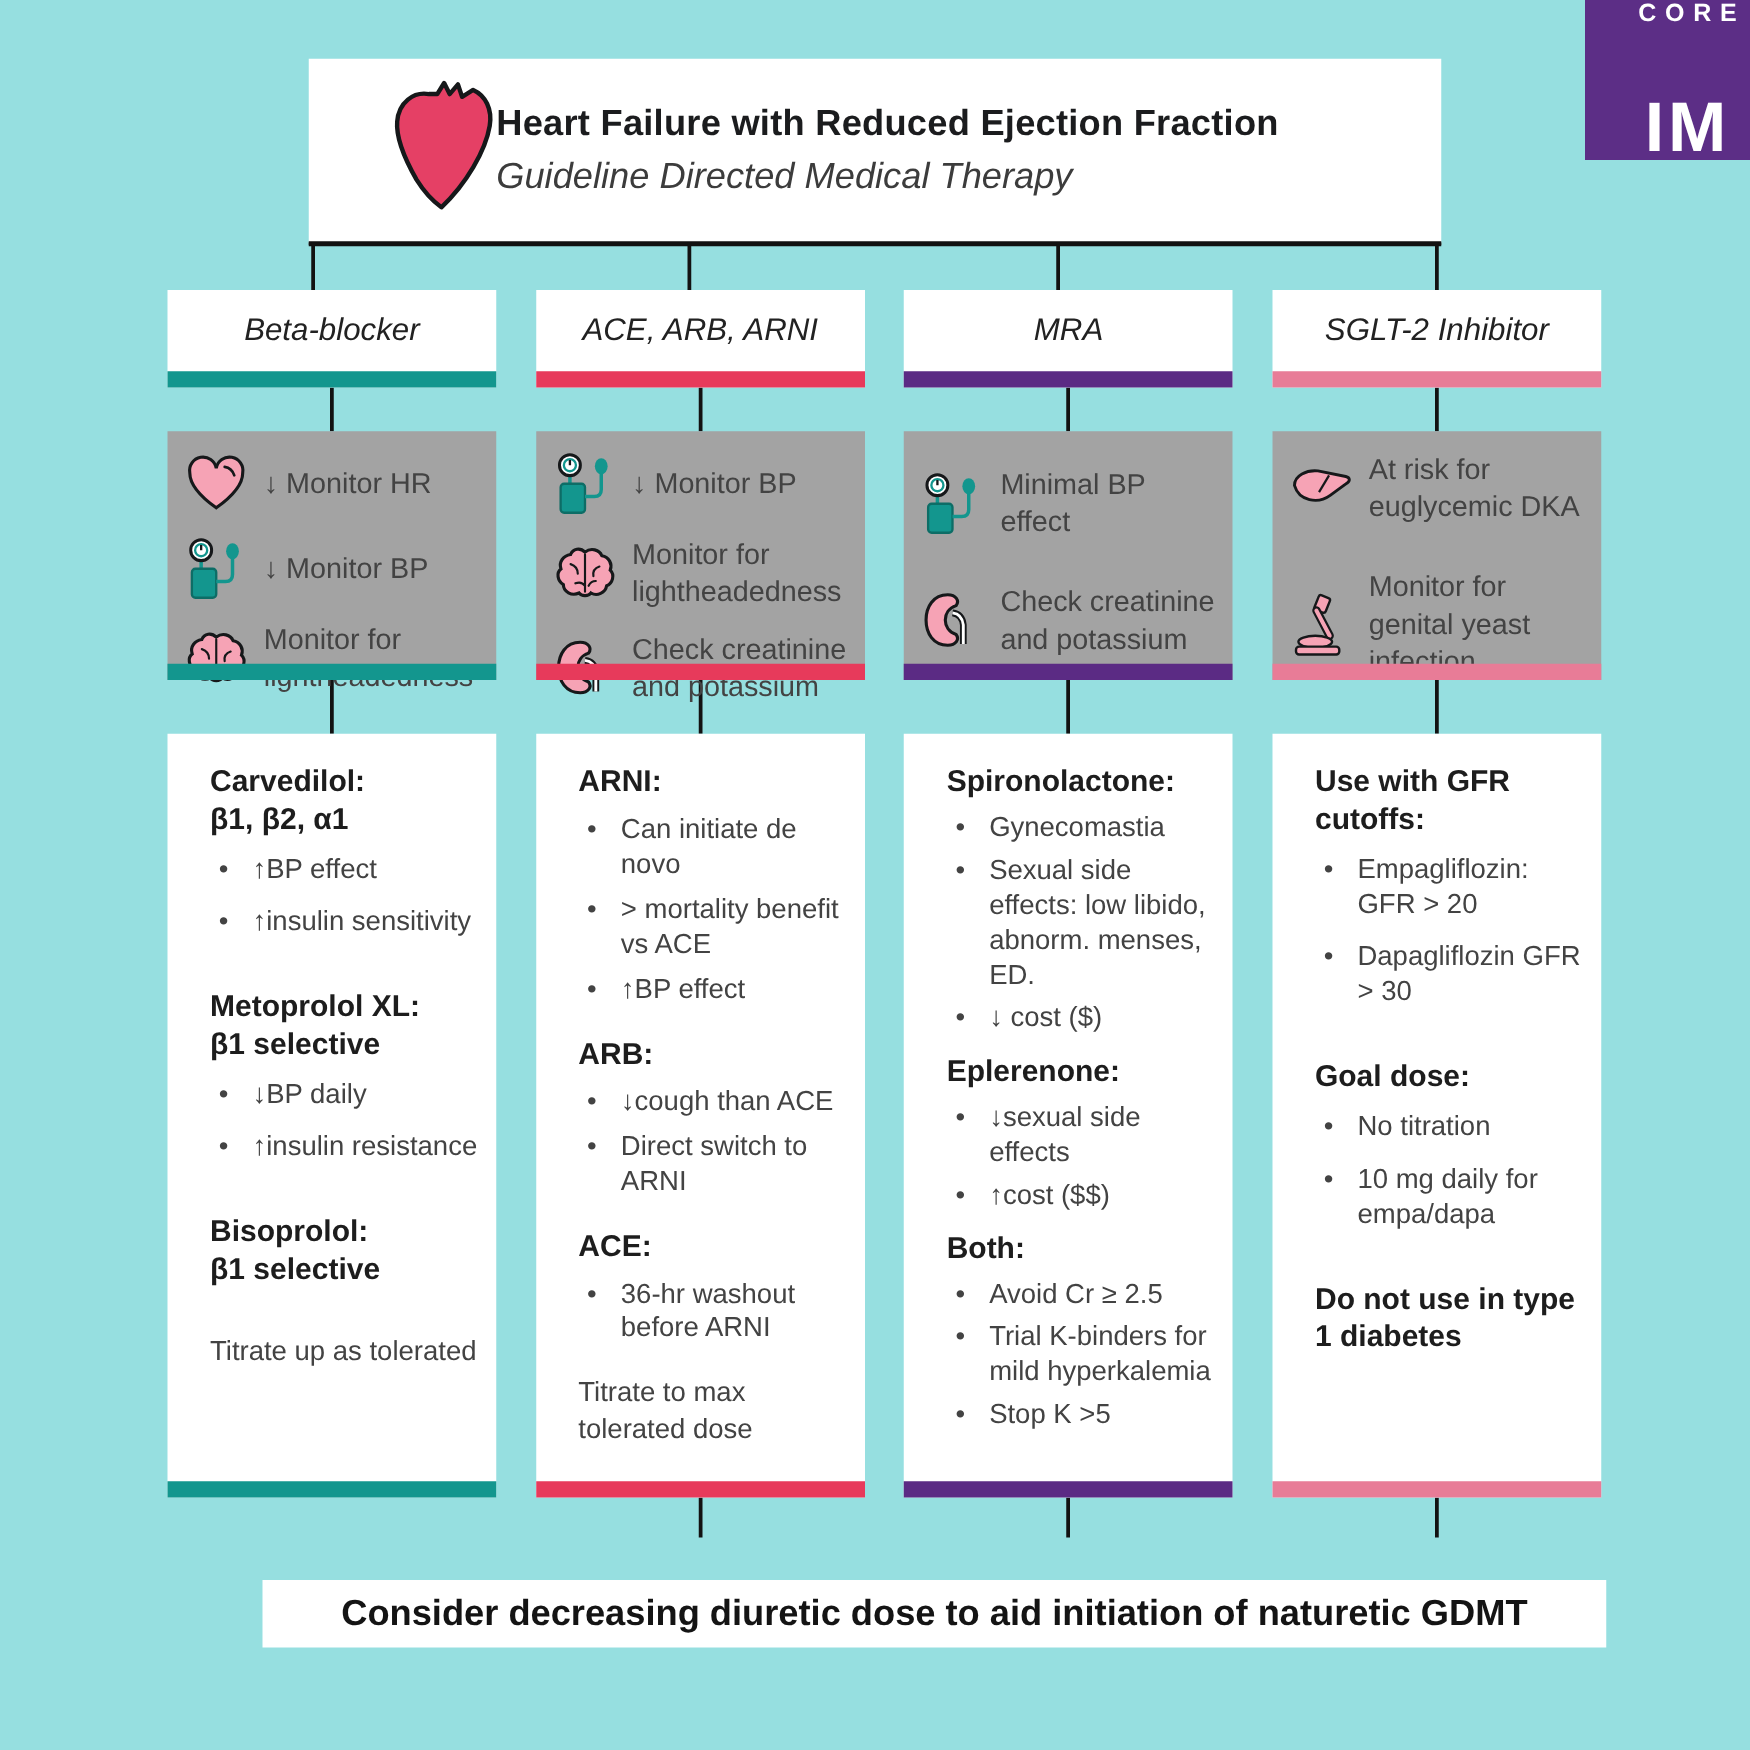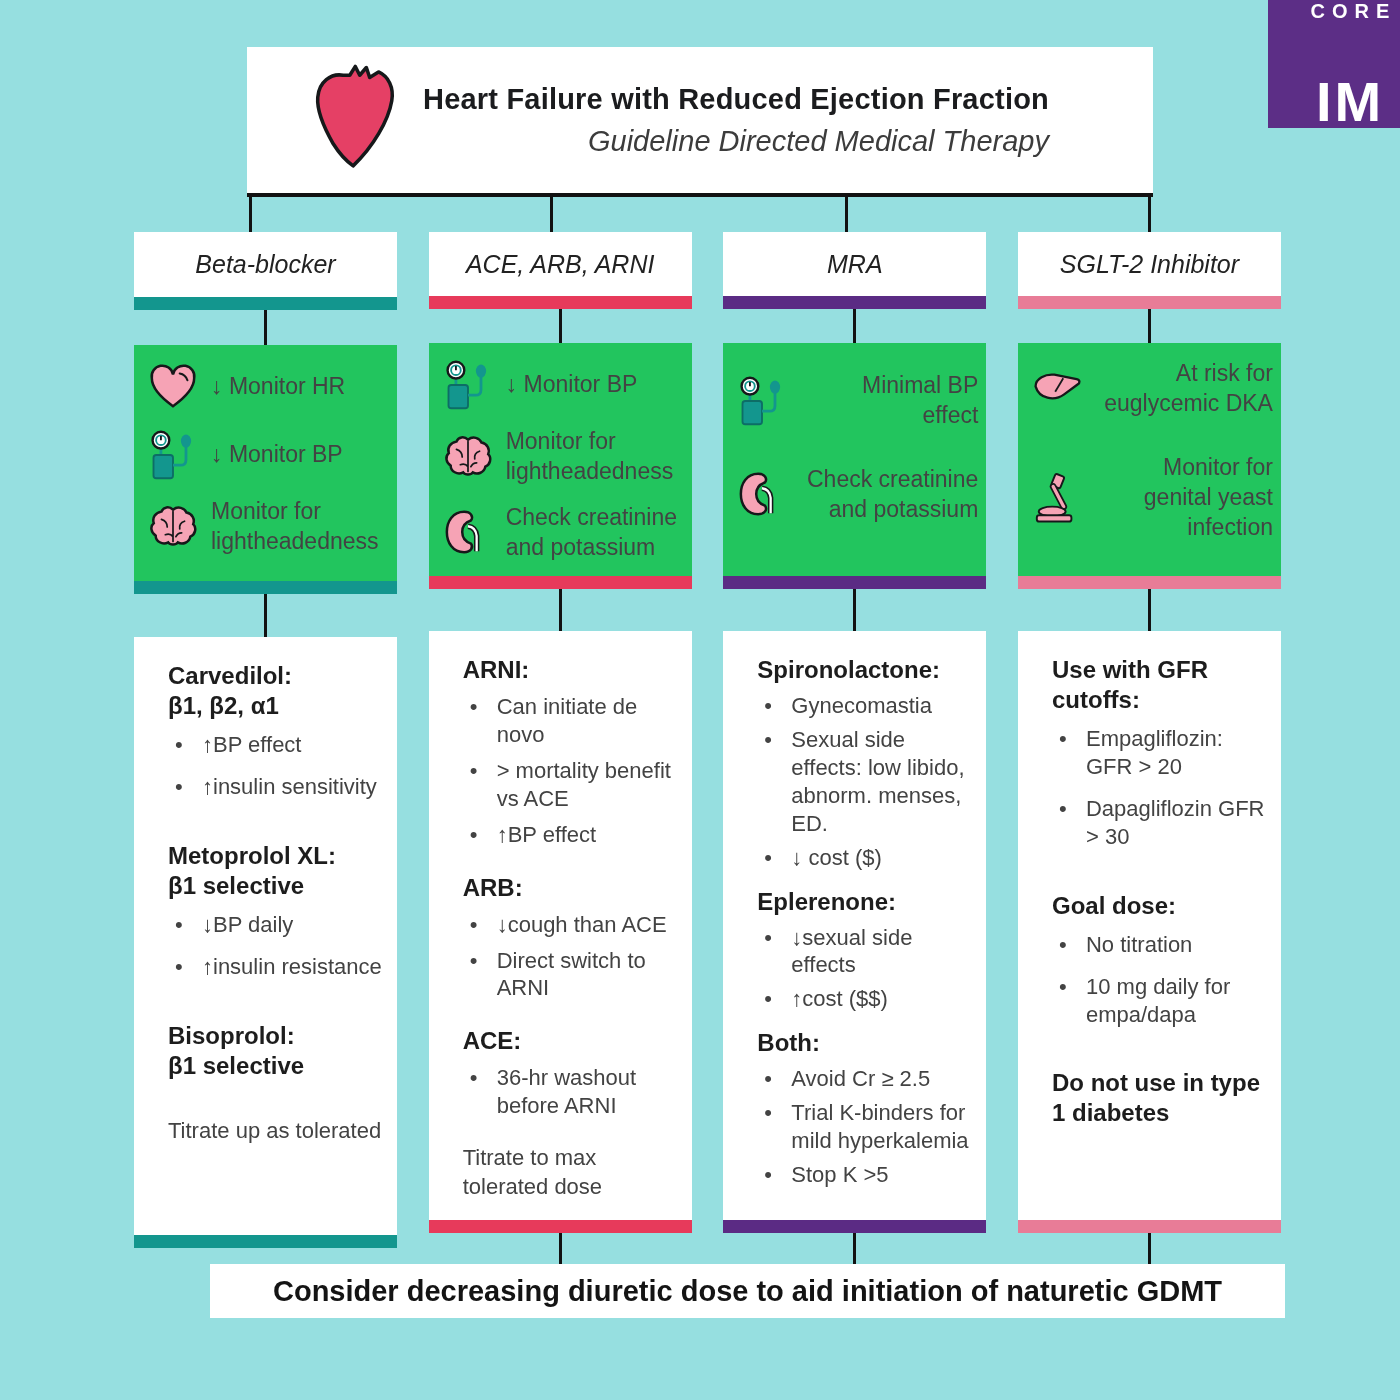--- a/index.html
+++ b/index.html
@@ -7,21 +7,21 @@
     width:1400px; height:1400px; position:relative; overflow:hidden;
     background:#96DFE0;
     font-family:"Liberation Sans", sans-serif;
     color:#3d3d3d;
   }
   
   .header-box {
     position:absolute; left:247px; top:47px; width:906px; height:149px;
     background:#ffffff; border-bottom:3px solid #121212;
     box-sizing:border-box; display:flex; align-items:center;
-    padding-left:60px; gap:26px;text-align:right;
+    padding-left:60px; 
   }
   .header-heart svg { width:90px; height:116px; display:block; }
   .header-title {
     font-size:29px; font-weight:bold; color:#1b1c1e; letter-spacing:0.2px;
   }
   .header-subtitle {
     font-size:29px; font-style:italic; font-weight:400; color:#3c3c3c; margin-top:9px;
   }
   
   .logo {
@@ -45,25 +45,25 @@
   .col-title {
     height:65px; display:flex; align-items:center; justify-content:center;
     font-style:italic; font-size:25px; color:#222;
   }
   .accent-bar { position:absolute; left:0; right:0; bottom:0; height:13px; }
   .conn { width:3px; background:#121212; align-self:center; }
   .conn1 { height:35px; }
   .conn2 { height:43px; }
   .conn3 { height:32px; }
   .monitor-box {
-    position:relative; height:249px; background:#22c55e; box-sizing:border-box;
+    position:relative; height:199px; background:#a3a3a3; box-sizing:border-box;
     padding:16px 8px 13px 12px;
   }
   .monitor-items { display:flex; flex-direction:column; gap:16px; }
-  .col3 .monitor-items, .col4 .monitor-items { gap:34px;text-align:right; }
+  .col3 .monitor-items, .col4 .monitor-items { gap:34px; }
   .col3 .monitor-items { padding-top:12px; }
   .monitor-item { display:flex; align-items:center; gap:11px; }
   .micon { flex:none; width:54px; display:flex; justify-content:center; }
   .micon svg { width:50px; height:52px; display:block; }
   .mtext { font-size:23px; color:#434343; line-height:1.3; }
   .details-box {
     position:relative; height:611px; background:#fff; box-sizing:border-box;
     padding:24px 12px 13px 34px;
   }
   .details { display:flex; flex-direction:column; }

